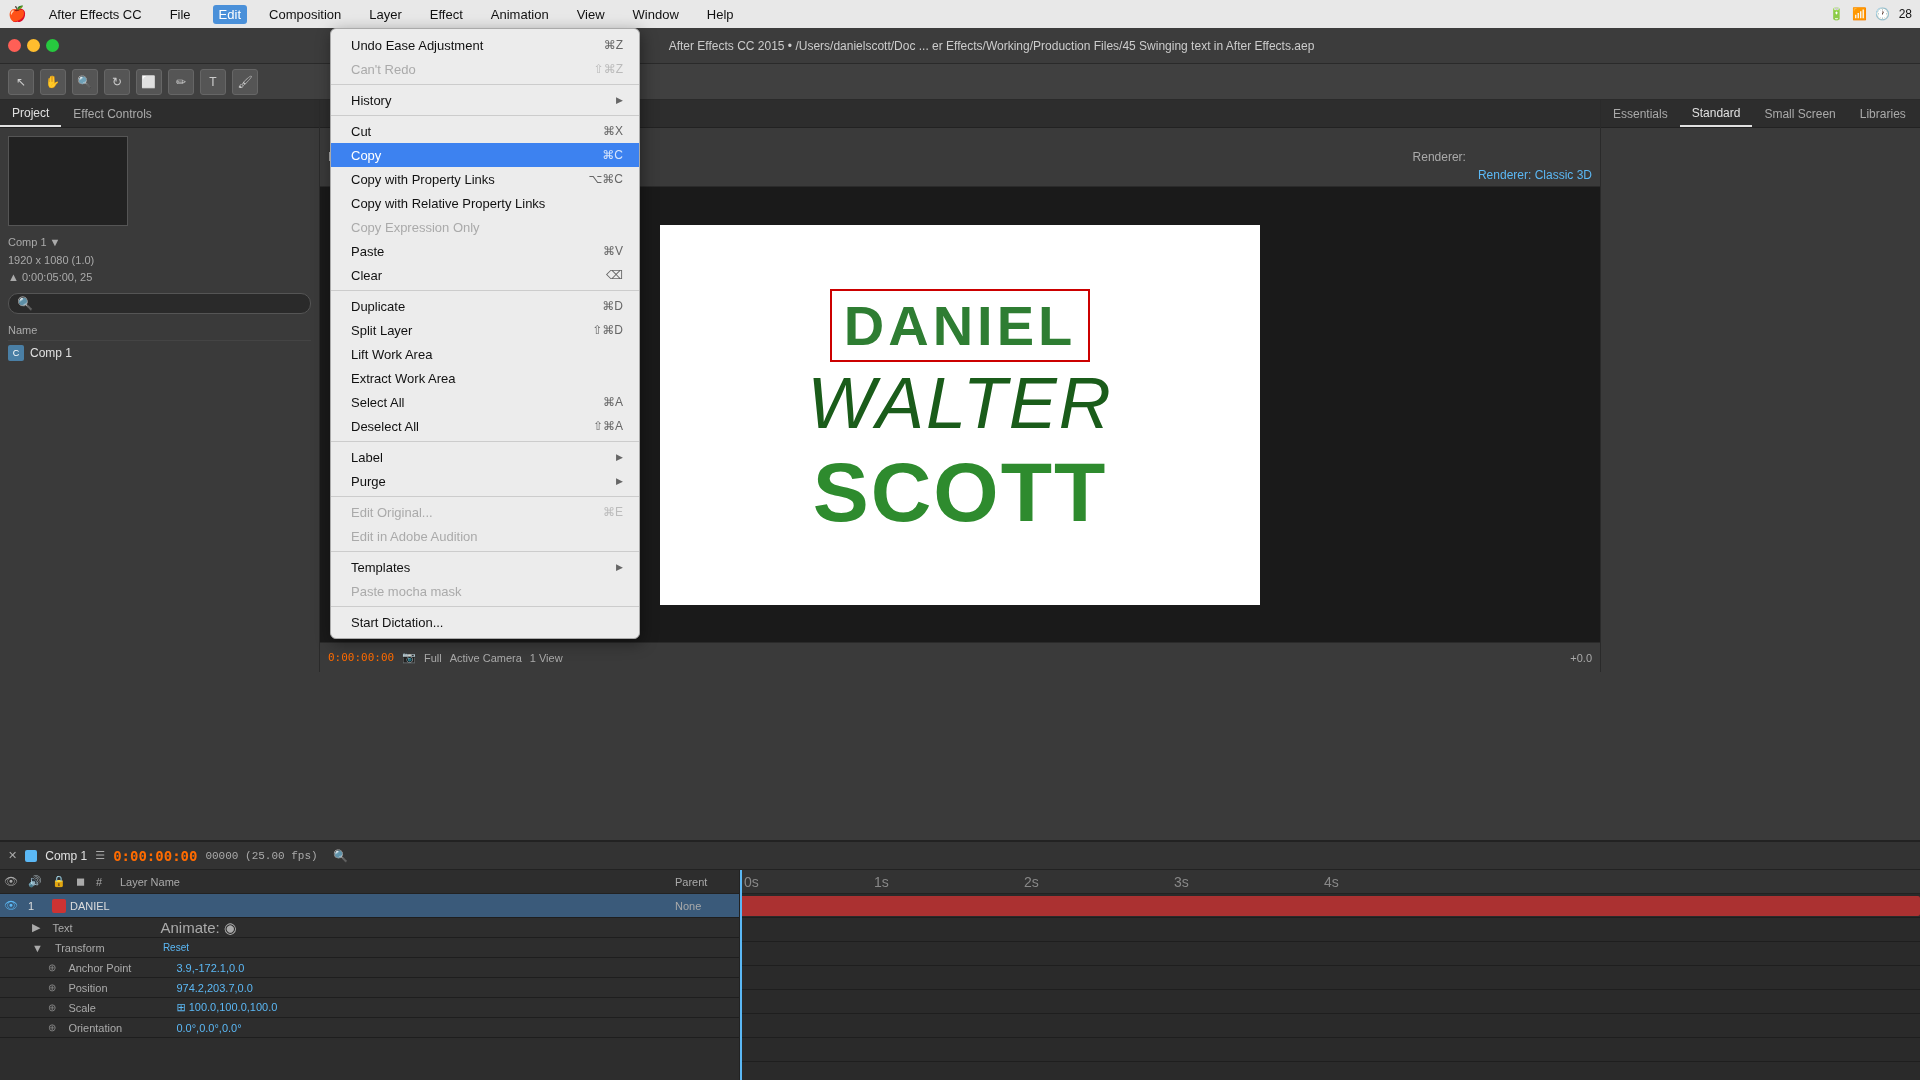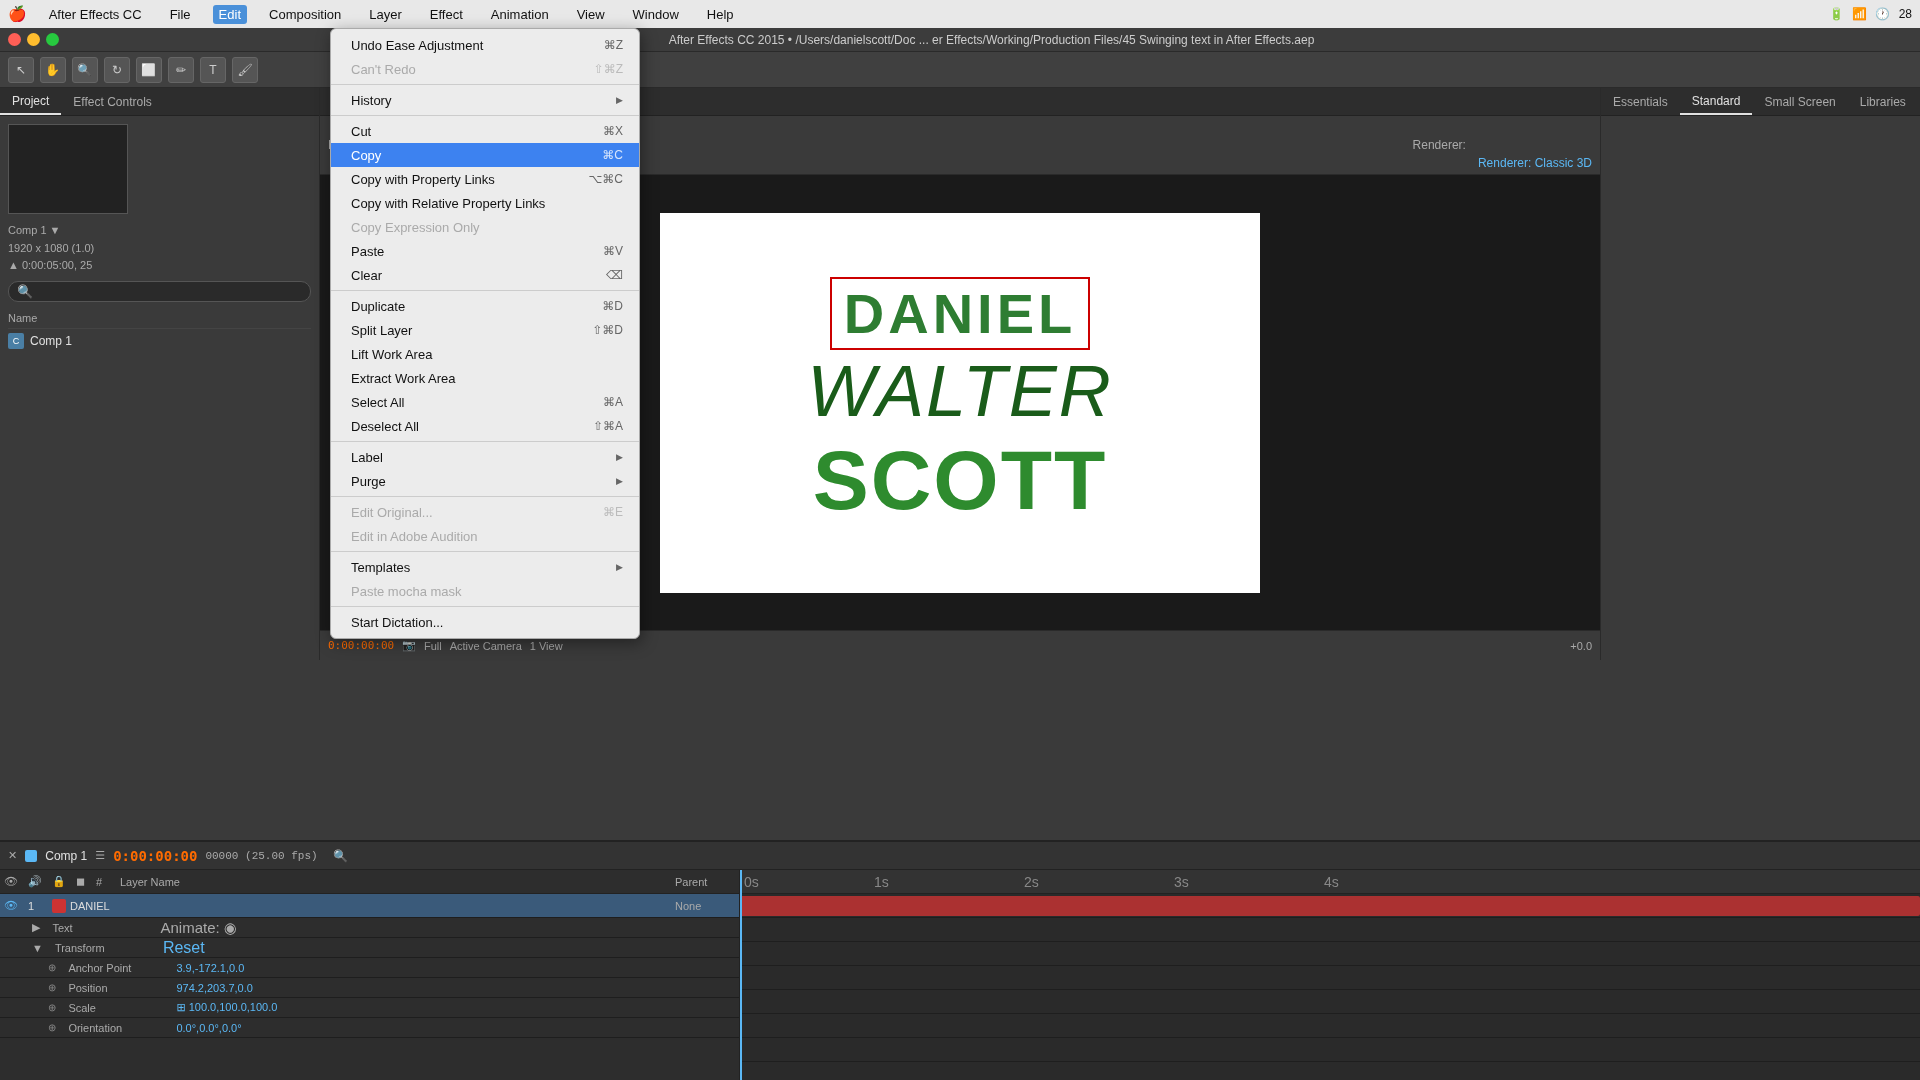--- a/index.html
+++ b/index.html
@@ -44,21 +44,21 @@
       margin-left: auto;
       display: flex;
       align-items: center;
       gap: 8px;
       font-size: 12px;
     }
 
     
     .app-titlebar {
       width: 100%;
-      height: 24px;
+      height: 36px;
       background: #3c3c3c;
       display: flex;
       align-items: center;
       padding: 0 8px;
       gap: 0;
       border-bottom: 1px solid #2a2a2a;
     }
     .traffic-lights {
       display: flex;
       gap: 6px;
@@ -635,21 +635,21 @@
 
         <div class="layer-prop-row" style="padding-left:32px;">
           <span style="color:#aaa; margin-right:4px;">▶</span>
           <span class="prop-label">Text</span>
           <span class="prop-value" style="color:#aaa; font-size:15px;">Animate: ◉</span>
         </div>
 
         <div class="layer-prop-row" style="padding-left:32px;">
           <span style="color:#aaa; margin-right:4px;">▼</span>
           <span class="prop-label">Transform</span>
-          <span class="prop-value" style="color:#5bb8f5; font-size:16px;">Reset</span>
+          <span class="prop-value" style="color:#5bb8f5; font-size:10px;">Reset</span>
         </div>
 
         <div class="layer-prop-row" style="padding-left:48px;">
           <span style="color:#888; font-size:10px; margin-right:4px;">⊕</span>
           <span class="prop-label">Anchor Point</span>
           <span class="prop-value">3.9,-172.1,0.0</span>
         </div>
 
         <div class="layer-prop-row" style="padding-left:48px;">
           <span style="color:#888; font-size:10px; margin-right:4px;">⊕</span>

